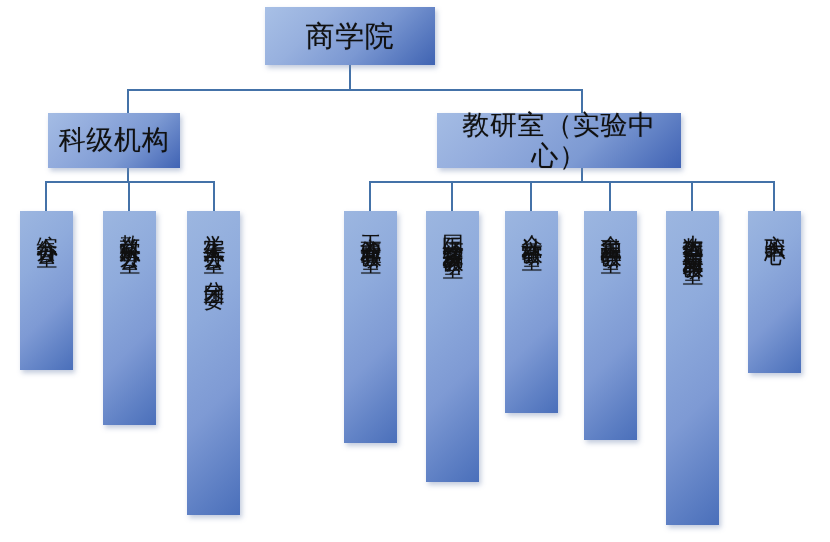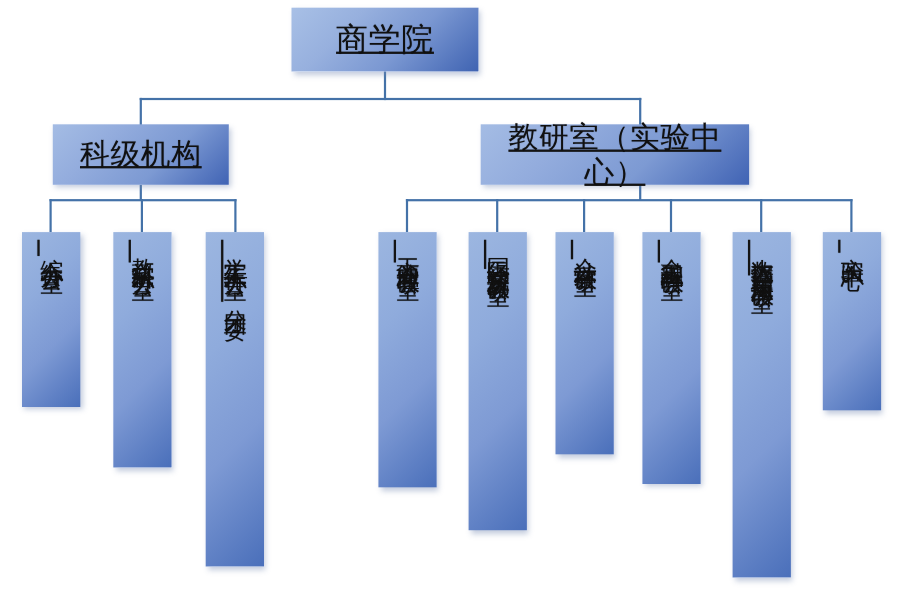--- a/index.html
+++ b/index.html
@@ -29,21 +29,20 @@
     position: absolute;
     box-sizing: border-box;
     background: linear-gradient(135deg, #9cb6e0 0%, #8fabdc 32%, #7e9ad4 62%, #4a6fba 100%);
     box-shadow: 2px 3px 5px rgba(120,140,180,0.45);
     color: #141414;
     display: flex;
     align-items: center;
     justify-content: center;
     text-align: center;
     letter-spacing: 0.04em;
-    text-decoration: underline;
   }
 
   .node.root {
     background: linear-gradient(135deg, #a8c0e6 0%, #97b0de 30%, #7b98d2 60%, #3f63b2 100%);
   }
   .node.level2 {
     background: linear-gradient(135deg, #a4bce4 0%, #93acdd 30%, #7d9ad3 62%, #4063b4 100%);
   }
 
   .node .label {
@@ -96,21 +95,21 @@
       <div class="line v" style="left: 530px; top: 181px; width: 2px; height: 30px;"></div>
       <div class="line v" style="left: 609px; top: 181px; width: 2px; height: 30px;"></div>
       <div class="line v" style="left: 691px; top: 181px; width: 2px; height: 30px;"></div>
       <div class="line v" style="left: 773px; top: 181px; width: 2px; height: 30px;"></div>
     </div>
 
   <div class="node root h-text" id="root-node" style="left: 265px; top: 7px; width: 170px; height: 58px;">
     <span class="label">商学院</span>
   </div>
 
-  <div class="node level2 h-text" id="l2-0" style="left: 48px; top: 113px; width: 160px; height: 55px;">
+  <div class="node level2 h-text" id="l2-0" style="left: 48px; top: 113px; width: 132px; height: 55px;">
     <span class="label">科级机构</span>
   </div>
   <div class="node level2 h-text" id="l2-1" style="left: 437px; top: 113px; width: 244px; height: 55px;">
     <span class="label">教研室（实验中心）</span>
   </div>
 
   <div class="node v-text" id="a-0" style="left: 20px; top: 211px; width: 53px; height: 159px;">
     <span class="label">综合办公室</span>
   </div>
   <div class="node v-text" id="a-1" style="left: 103px; top: 211px; width: 53px; height: 214px;">

